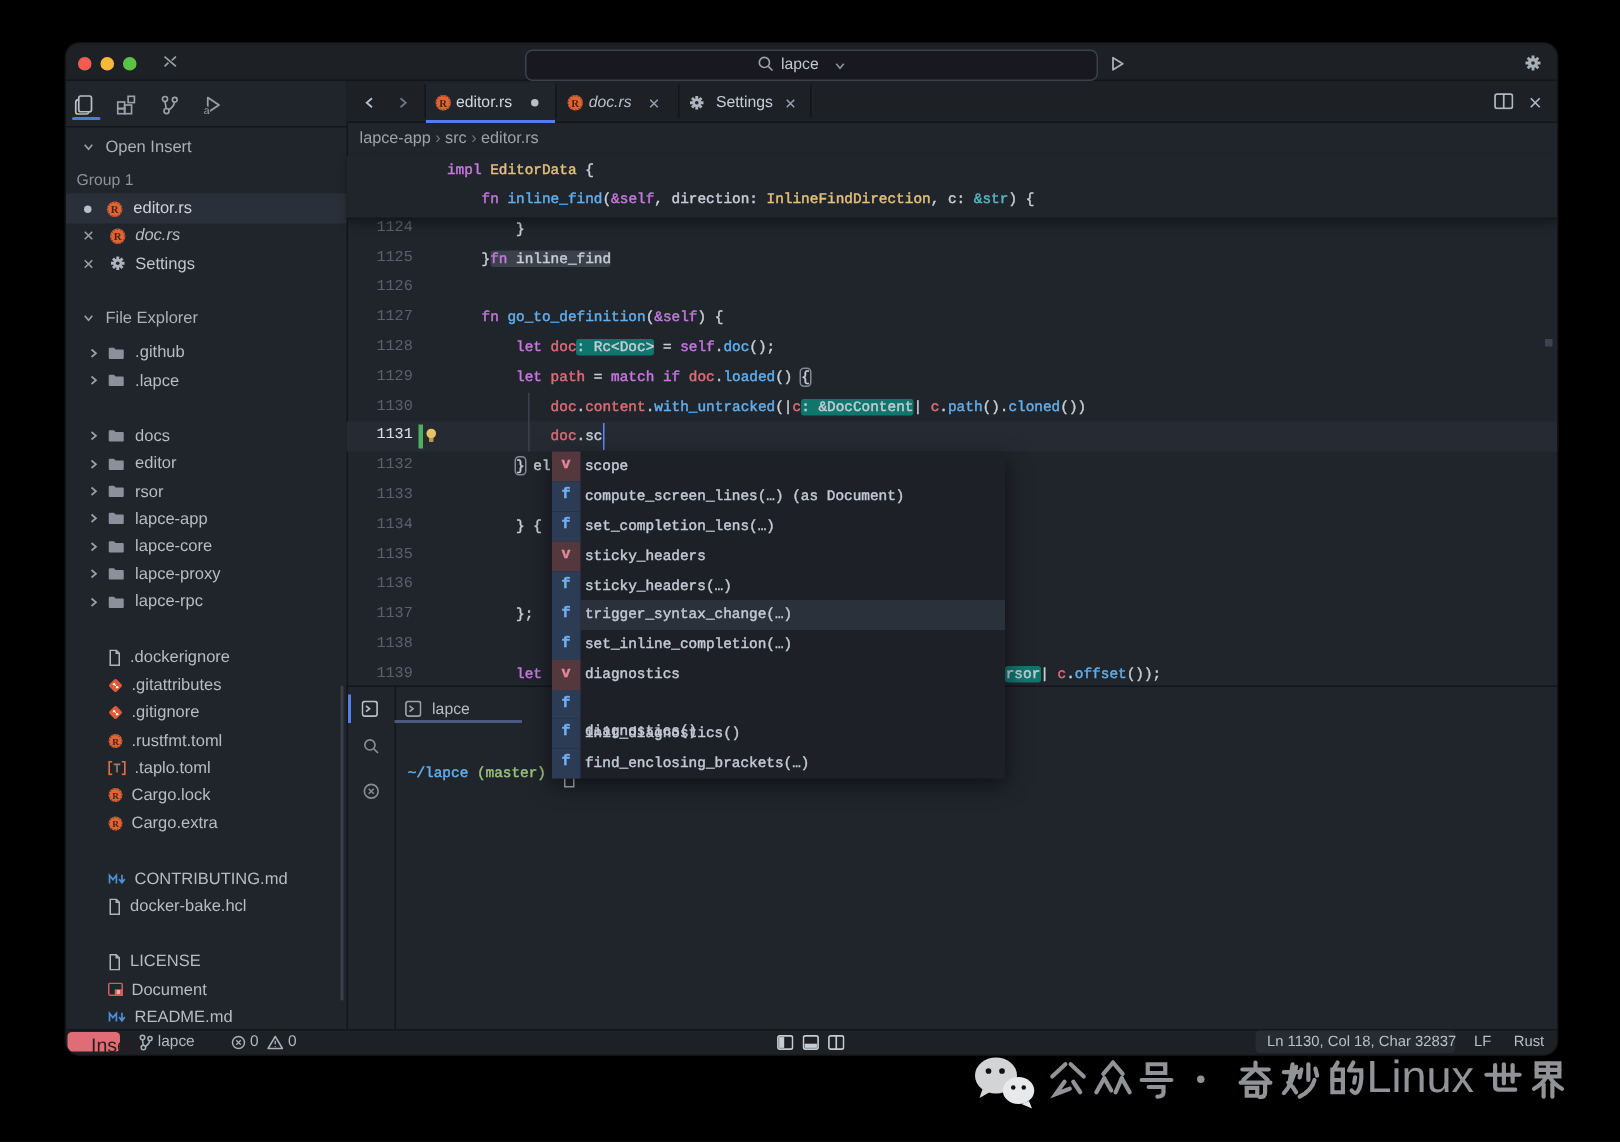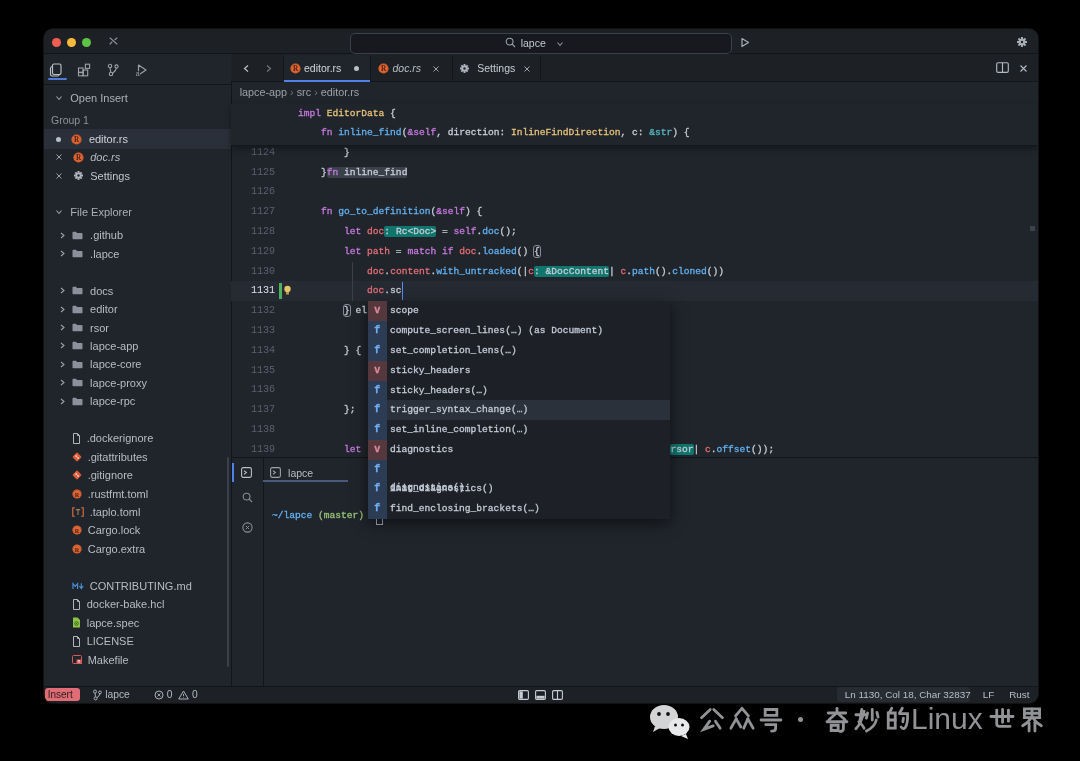--- a/index.html
+++ b/index.html
@@ -347,48 +347,46 @@
     </div>
     <div class="row" style="top:565.9px">
       <span style="display:inline-block;width:28px"></span>
       <svg style="" width="9" height="11" viewBox="0 0 9 11" fill="none">
         <path d="M1.5 0.5 L5.5 0.5 L7.5 2.5 L7.5 10.5 L1.5 10.5 Z" stroke="#aeb5bf" stroke-width="1" fill="none"></path>
         <path d="M5.5 0.5 L5.5 2.5 L7.5 2.5" stroke="#aeb5bf" stroke-width="1" fill="none"></path>
       </svg>
       <span style="display:inline-block;width:6px"></span>
       <span class="ui" style="color:#b6bcc5">docker-bake.hcl</span>
     </div>
-    <div class="row" style="top:584.35px">
-      <span style="display:inline-block;width:28px"></span>
-      <svg style="" width="9" height="11" viewBox="0 0 9 11" fill="none">
-        <path d="M1 0.5 L5.5 0.5 L8 3 L8 10.5 L1 10.5 Z" fill="#8bc34a"></path>
-        <circle cx="4.5" cy="6.5" r="1.8" fill="none" stroke="#3c5c14" stroke-width="0.9"></circle>
-        <circle cx="4.5" cy="6.5" r="0.6" fill="#3c5c14"></circle>
-      </svg>
-      <span style="display:inline-block;width:6px"></span>
-      <span class="ui" style="color:#b6bcc5">lapce.spec</span>
-    </div>
     <div class="row" style="top:602.8000000000001px">
       <span style="display:inline-block;width:28px"></span>
       <svg style="" width="9" height="11" viewBox="0 0 9 11" fill="none">
         <path d="M1.5 0.5 L5.5 0.5 L7.5 2.5 L7.5 10.5 L1.5 10.5 Z" stroke="#aeb5bf" stroke-width="1" fill="none"></path>
         <path d="M5.5 0.5 L5.5 2.5 L7.5 2.5" stroke="#aeb5bf" stroke-width="1" fill="none"></path>
       </svg>
       <span style="display:inline-block;width:6px"></span>
       <span class="ui" style="color:#b6bcc5">LICENSE</span>
     </div>
     <div class="row" style="top:621.2500000000001px">
       <span style="display:inline-block;width:28px"></span>
       <svg style="" width="10" height="9" viewBox="0 0 10 9" fill="none">
         <rect x="0.5" y="0.5" width="9" height="8" rx="1" stroke="#d35b5b" stroke-width="1" fill="none"></rect>
         <rect x="4.5" y="4.5" width="5.5" height="4.5" fill="#d35b5b"></rect>
         <path d="M5.8 5.6 L8 5.6 M5.8 7 L8 7" stroke="#fff" stroke-width="0.7"></path>
       </svg>
       <span style="display:inline-block;width:6px"></span>
-      <span class="ui" style="color:#b6bcc5">Makefile</span>
+      <span class="ui" style="color:#b6bcc5">Document</span>
+    </div>
+    <div class="row" style="top:639.7000000000002px">
+      <span style="display:inline-block;width:28px"></span>
+      <svg style="" width="12" height="8" viewBox="0 0 12 8" fill="none">
+        <path d="M1 7 V1.6 L3.3 4.4 L5.6 1.6 V7 M9.3 1.2 V5.6 M7.4 4 L9.3 6.6 L11.2 4" stroke="#4a8fd4" stroke-width="1.15" fill="none"></path>
+      </svg>
+      <span style="display:inline-block;width:6px"></span>
+      <span class="ui" style="color:#b6bcc5">README.md</span>
     </div>
     <div class="abs" style="left:183.2px;top:428px;width:2.6px;height:210px;background:#3a414b;border-radius:2px"></div>
     <div class="abs" style="left:187.8px;top:25.6px;width:806.2px;height:27.4px;background:#1d2126;border-bottom:1px solid #121519"></div>
     <div class="abs" style="left:198px;top:35px">
       <svg style="" width="9" height="9" viewBox="0 0 9 9" fill="none">
         <path d="M6 1.5 L2.5 4.5 L6 7.5" stroke="#b9bfc7" stroke-width="1.2" fill="none"></path>
       </svg>
     </div>
     <div class="abs" style="left:220px;top:35px">
       <svg style="" width="9" height="9" viewBox="0 0 9 9" fill="none">
@@ -564,21 +562,21 @@
     <div class="abs mono" style="left:330.6px;top:430.8px;color:#6fb0f5;font-size:10px;font-weight:bold">f</div>
     <div class="abs mono" style="left:346.3px;top:449px;color:#c3cad6">diagnostics()</div>
     <div class="abs" style="left:324.3px;top:450.5px;width:18.6px;height:19.77px;background:#2d3c55"></div>
     <div class="abs mono" style="left:330.6px;top:450.5px;color:#6fb0f5;font-size:10px;font-weight:bold">f</div>
     <div class="abs mono" style="left:346.3px;top:450.5px;color:#c3cad6">init_diagnostics()</div>
     <div class="abs" style="left:324.3px;top:470.3px;width:18.6px;height:19.77px;background:#2d3c55"></div>
     <div class="abs mono" style="left:330.6px;top:470.3px;color:#6fb0f5;font-size:10px;font-weight:bold">f</div>
     <div class="abs mono" style="left:346.3px;top:470.3px;color:#c3cad6">find_enclosing_brackets(…)</div>
     <div class="abs" style="left:0;top:657.1px;width:994px;height:17.4px;background:#1d2126;border-top:1px solid #121519"></div>
     <div class="abs" style="left:1.8px;top:659.3px;width:34.5px;height:13.2px;background:#e06c75;border-radius:3px"></div>
-    <div class="abs" style="left:4px;top:660.3px;font-size:10px;color:#2a1c20">Insert</div>
+    <div class="abs" style="left:17px;top:660.3px;font-size:13px;color:#2a1c20">Insert</div>
     <div class="abs" style="left:48px;top:660px">
       <svg style="" width="10" height="12" viewBox="0 0 10 12" fill="none">
         <circle cx="3" cy="2.6" r="1.5" stroke="#a9b0ba" stroke-width="1" fill="none"></circle>
         <circle cx="8" cy="3.4" r="1.4" stroke="#a9b0ba" stroke-width="1" fill="none"></circle>
         <circle cx="3.6" cy="9.4" r="1.5" stroke="#a9b0ba" stroke-width="1" fill="none"></circle>
         <path d="M3 4.1 L3.5 7.9 M7.9 4.8 Q7.6 7 4.9 8.7" stroke="#a9b0ba" stroke-width="1" fill="none"></path>
       </svg>
     </div>
     <div class="abs" style="left:61.5px;top:660.1px;font-size:10.3px;color:#b3b9c2">lapce</div>
     <div class="abs" style="left:110px;top:661.3px">

